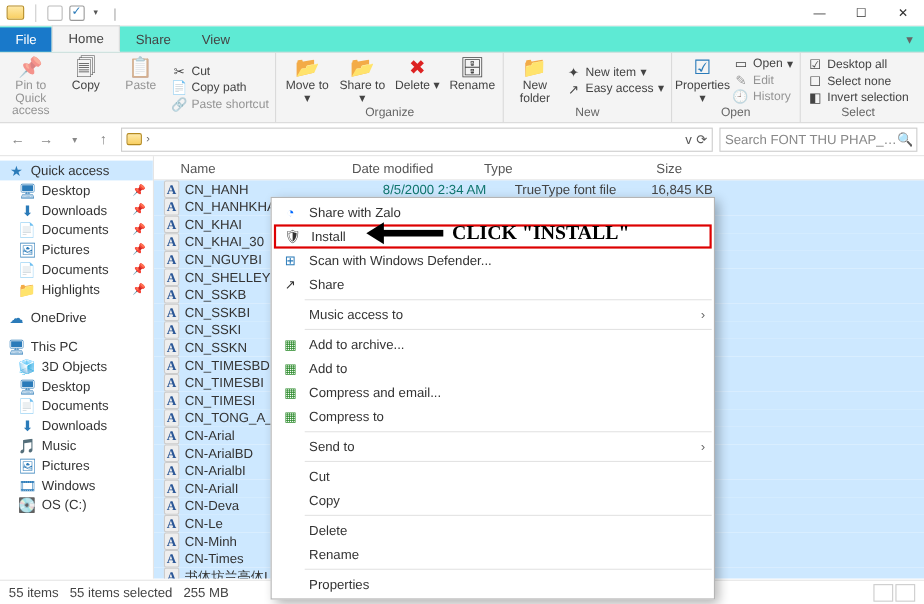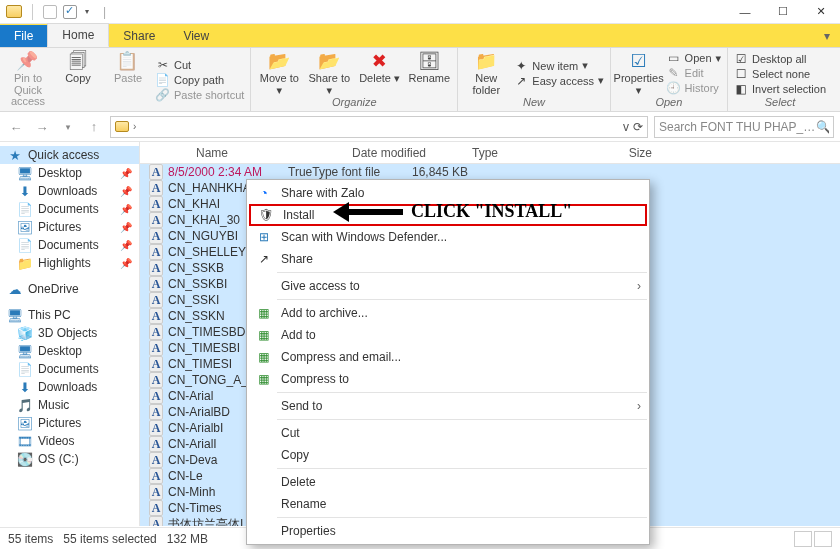--- a/index.html
+++ b/index.html
@@ -11,30 +11,30 @@
 .folder-ico { width: 16px; height: 13px; background: linear-gradient(#ffe9a6,#f8cf62); border: 1px solid #b58a1f; border-radius: 2px; display: inline-block; }
 .divider-v { width: 1px; height: 16px; background: #ccc; margin: 0 4px; }
 .check-ico { width: 14px; height: 14px; border: 1px solid #999; border-radius: 2px; position: relative; display:inline-block;}
 .check-ico::after{content:"✓"; color:#2b7bb9; font-size:11px; position:absolute; top:-2px; left:1px;}
 .drop-arrow { font-size: 8px; color: #555; margin-left: 2px; }
 .title-bar .pipe { color: #aaa; margin: 0 8px; }
 .win-ctrls { margin-left: auto; display: flex; }
 .win-btn { width: 38px; height: 24px; display: flex; align-items: center; justify-content: center; font-size: 11px; color: #333; }
 
 
-.tab-strip { height: 24px; display: flex; align-items: flex-end; background: #fde047; border-bottom: 1px solid #dadada; }
+.tab-strip { height: 24px; display: flex; align-items: flex-end; background: #5eead4; border-bottom: 1px solid #dadada; }
 .tab-file { background: #1979ca; color: #fff; padding: 4px 14px; font-size: 12px; }
 .tab-item { padding: 4px 14px; font-size: 12px; color: #444; }
 .tab-active { border: 1px solid #dadada; border-bottom: 1px solid #f4f4f4; background: #f4f4f4; }
 
 
 .ribbon { height: 64px; background: #f4f4f4; display: flex; border-bottom: 1px solid #dadada; }
 .rgroup { border-right: 1px solid #dadada; padding: 2px 6px; display: flex; flex-direction: column; justify-content: space-between; }
 .rgroup .body { display: flex; align-items: flex-start; gap: 6px; flex: 1; }
-.rgroup .label { text-align: center; font-size: 11px; color: #666; padding-bottom: 1px; font-style: italic; }
+.rgroup .label { text-align: center; font-size: 11px; color: #666; padding-bottom: 1px; }
 .big-btn { display: flex; flex-direction: column; align-items: center; width: 44px; gap: 1px; font-size: 11px; color: #444; text-align: center; line-height: 1.05; }
 .big-btn .glyph { width: 24px; height: 22px; display: flex; align-items: center; justify-content: center; font-size: 18px; }
 .disabled { opacity: .55; }
 .small-list { display: flex; flex-direction: column; gap: 1px; font-size: 11px; color: #444; justify-content: center; height: 100%; }
 .small-list div { display: flex; align-items: center; gap: 4px; white-space: nowrap; }
 .i { width: 14px; height: 14px; display: inline-flex; align-items: center; justify-content: center; font-size: 12px; }
 
 
 .nav-bar { height: 30px; display: flex; align-items: center; gap: 6px; padding: 3px 6px; border-bottom: 1px solid #e5e5e5; }
 .nav-btn { width: 20px; height: 20px; display: flex; align-items: center; justify-content: center; color: #888; font-size: 13px; }
@@ -49,31 +49,31 @@
 .sidebar { width: 140px; border-right: 1px solid #e5e5e5; overflow: hidden; padding-top: 4px; display:flex; flex-direction:column; }
 .sb-item { display: flex; align-items: center; gap: 6px; padding: 2px 6px 2px 18px; font-size: 12px; color: #333; white-space:nowrap;}
 .sb-top { padding-left: 8px; font-weight: 400; }
 .sb-item.hl { background: #cde8ff; }
 .pin { margin-left: auto; color: #888; font-size: 10px; }
 .sb-ico { width: 14px; height: 14px; display: inline-flex; align-items: center; justify-content: center; font-size: 13px; }
 .folder-s { width: 14px; height: 11px; background: linear-gradient(#ffe9a6,#f8cf62); border: 1px solid #b58a1f; border-radius: 2px; display:inline-block;}
 
 .file-area { flex: 1; position: relative; overflow: hidden; }
 .cols { display: flex; border-bottom: 1px solid #e5e5e5; height: 22px; align-items: center; font-size: 12px; color: #555; }
-.col-n { width: 180px; padding-left: 24px; margin-left: 32px; }
+.col-n { width: 180px; padding-left: 24px; }
 .col-d { width: 120px; }
 .col-t { width: 120px; }
 .col-s { width: 70px; text-align: right; padding-right: 10px; }
 .rows { }
 .row { display: flex; height: 16px; align-items: center; font-size: 12px; }
 .row.sel { background: #cde8ff; }
 .row .fic { width: 16px; margin: 0 4px 0 8px; text-align: center; }
 .font-ico::before { content: "A"; font-family: serif; font-weight: bold; font-size: 12px; color: #2b5797; background:#eee; padding:0 2px; border:1px solid #ccc; border-radius:2px;}
 .row .n { width: 180px; white-space: nowrap; overflow: hidden; }
-.row .d { width: 120px; color: #be185d; }
+.row .d { width: 120px; color: #0f766e; }
 .row .t { width: 120px; color: #444; }
 .row .s { width: 70px; text-align: right; color: #444; padding-right: 10px; }
 
 
 .context-menu { position: absolute; left: 246px; top: 179px; width: 404px; background: #fff; border: 1px solid #b5b5b5; box-shadow: 4px 4px 10px rgba(0,0,0,.3); font-size: 12px; z-index: 50; padding:2px;}
 .cm-item { display:flex; align-items:center; height:22px; padding:0 6px; gap:8px; position:relative;}
 .cm-item .cmi-ico { width:18px; display:flex; justify-content:center;}
 .cm-item .arr { margin-left:auto; color:#666;}
 .cm-sep { height:1px; background:#e3e3e3; margin:2px 0 2px 28px;}
 .cm-install { border: 2px solid #d00; margin:0; }
@@ -314,39 +314,40 @@
         <div class="sb-item">
           <span class="sb-ico" style="color:#2b7bb9">🎵</span>
           <span>Music</span>
         </div>
         <div class="sb-item">
           <span class="sb-ico" style="color:#2b7bb9">🖼</span>
           <span>Pictures</span>
         </div>
         <div class="sb-item">
           <span class="sb-ico" style="color:#2b7bb9">🎞</span>
-          <span>Videos</span>
+          <span>Windows</span>
         </div>
         <div class="sb-item">
           <span class="sb-ico" style="color:#2b7bb9">💽</span>
           <span>OS (C:)</span>
         </div>
       </div>
   </div>
 
   <div class="file-area">
     <div class="cols">
       <div class="col-n">Name</div>
       <div class="col-d">Date modified</div>
       <div class="col-t">Type</div>
       <div class="col-s">Size</div>
     </div>
     <div class="rows" id="rows">
         <div class="row sel">
           <span class="fic font-ico"></span>
+          <span class="n">CN_HANH</span>
           <span class="d">8/5/2000 2:34 AM</span>
           <span class="t">TrueType font file</span>
           <span class="s">16,845 KB</span>
         </div>
         <div class="row sel">
           <span class="fic font-ico"></span>
           <span class="n">CN_HANHKHAI</span>
           <span class="d">3/28/2001 1:53 AM</span>
           <span class="t">TrueType font file</span>
           <span class="s">11,061 KB</span>
@@ -515,21 +516,21 @@
       <span class="cmi-ico" style="color:#2b7bb9">⊞</span>
       <span>Scan with Windows Defender...</span>
     </div>
   <div class="cm-item">
       <span class="cmi-ico">↗</span>
       <span>Share</span>
     </div>
   <div class="cm-sep"></div>
   <div class="cm-item">
       <span class="cmi-ico"></span>
-      <span>Give access to</span>
+      <span>Music access to</span>
       <span class="arr">›</span>
     </div>
   <div class="cm-sep"></div>
   <div class="cm-item">
       <span class="cmi-ico" style="color:#2a8a2a">▦</span>
       <span>Add to archive...</span>
     </div>
   <div class="cm-item">
       <span class="cmi-ico" style="color:#2a8a2a">▦</span>
       <span>Add to</span>
@@ -577,18 +578,18 @@
   <div class="anno-arrow">
       <div class="head"></div>
       <div class="shaft"></div>
     </div>
   <div class="anno-text">CLICK "INSTALL"</div>
 </div>
 
 <div class="status">
   <span>55 items</span>
   <span>55 items selected</span>
-  <span>132 MB</span>
+  <span>255 MB</span>
   <div class="right">
     <div class="sbtn"></div>
     <div class="sbtn"></div>
   </div>
 </div>
 
 </body></html>

